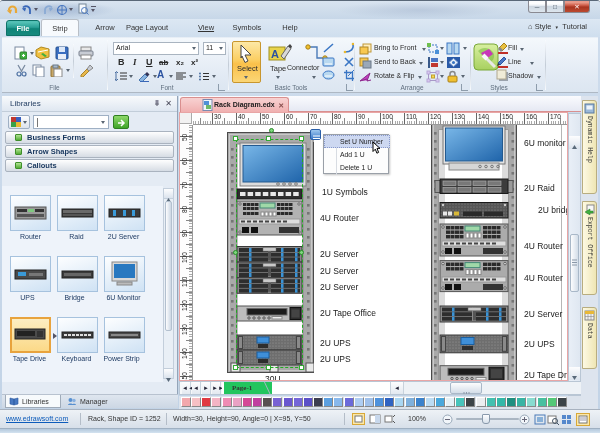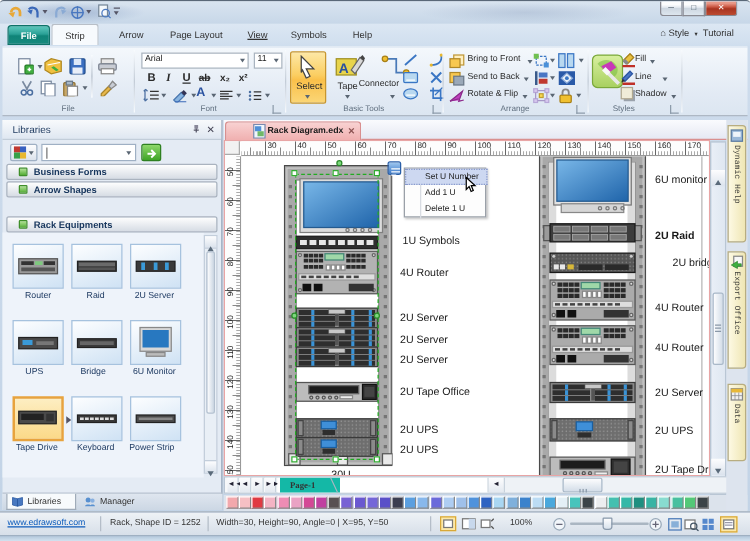--- a/index.html
+++ b/index.html
@@ -13,21 +13,21 @@
 .wb{position:absolute;top:0;height:12px;border:1px solid #8a8a92;border-top:none;background:linear-gradient(#fdfdfe 25%,#e3e9f0 45%,#cdd6e0 50%,#dde6ee);color:#41505e;font-size:6.5px;text-align:center;line-height:11px;}
 #wb-min{left:0;width:18px;border-radius:0 0 0 3px;}
 #wb-max{left:18px;width:18px;}
 #wb-close{left:36px;width:26px;border-radius:0 0 3px 0;background:linear-gradient(#e89888 15%,#cc5a46 40%,#a83420 55%,#bc4a30);color:#fff;}
 
 #tabrow{position:absolute;left:0;top:18px;width:600px;height:18px;background:linear-gradient(#dce7f3,#cfdeee);}
 .rtab{position:absolute;top:0px;height:17px;font-size:7.5px;color:#333;text-align:center;line-height:17px;}
 #tab-file{left:6px;top:1px;width:34px;height:16px;background:linear-gradient(#53c0b5 10%,#2aa096 45%,#0f8478 55%,#17897d);border:1px solid #0e7268;border-radius:3px 3px 0 0;color:#fff;line-height:15px;font-weight:bold;}
 #tab-home{left:41px;width:38px;background:#f7fafd;border:1px solid #b9bfc7;border-bottom:none;border-radius:2.5px 2.5px 0 0;}
 #tab-insert{left:85px;width:40px;}
-#tab-pagelayout{left:126px;width:62px;}
+#tab-pagelayout{left:116px;width:62px;}
 #tab-view{left:188px;width:36px;text-decoration:underline;}
 #tab-symbols{left:223px;width:48px;}
 #tab-help{left:272px;width:36px;}
 #stylearea{position:absolute;right:13px;top:21px;height:13px;font-size:7.5px;color:#333;}
 
 #ribbon{position:absolute;left:2px;top:36px;width:596px;height:56px;background:linear-gradient(#f4f8fc,#e2eaf4 70%,#dce6f1);border-top:1px solid #e7eef6;border-bottom:1px solid #aeb8c4;}
 .rgsep{position:absolute;top:2px;width:1px;height:50px;background:linear-gradient(#f8fbfe,#c3ccd7,#f8fbfe);}
 .rglabel{position:absolute;bottom:1px;width:100%;text-align:center;font-size:6.5px;color:#5f6e7e;}
 .launcher{position:absolute;bottom:1px;right:2px;width:7px;height:7px;border-left:1px solid #8d9cab;border-bottom:1px solid #8d9cab;}
 .ricon{position:absolute;}
@@ -387,21 +387,21 @@
       <span style="position:absolute;left:3px;top:2px;width:1px;height:9px;background:#777;"></span>
     </div>
     <div class="abs" style="left:111px;top:3px;width:16px;height:14px;background:linear-gradient(#8ed86a,#3fa428);border:1px solid #2e8020;border-radius:2px;">
       <svg width="10" height="8" style="position:absolute;left:3px;top:3px;">
             <path d="M1 4h5M4 1l3 3-3 3" stroke="#fff" stroke-width="1.5" fill="none"></path>
           </svg>
     </div>
   </div>
   <div class="secbar" style="top:35px;"><span class="secicon"></span>Business Forms</div>
   <div class="secbar" style="top:49px;"><span class="secicon"></span>Arrow Shapes</div>
-  <div class="secbar" style="top:77px;"><span class="secicon"></span>Rack Equipments</div>
+  <div class="secbar" style="top:63px;"><span class="secicon"></span>Callouts</div>
 
   <div class="libitem" style="left:8px;top:99px;">
     <svg width="39" height="34">
           <rect x="4" y="11" width="31" height="12" fill="#9a9a9a" stroke="#555"></rect>
           <rect x="6" y="13" width="10" height="3" fill="#333"></rect>
           <rect x="17" y="13" width="6" height="3" fill="#7fc97f"></rect>
           <rect x="24" y="13" width="9" height="3" fill="#333"></rect>
           <rect x="6" y="18" width="27" height="3" fill="#555"></rect>
         </svg>
   </div>
@@ -1057,21 +1057,21 @@
     <div class="clabel" style="left:129px;top:62px;">1U Symbols</div>
     <div class="clabel" style="left:127px;top:88px;">4U Router</div>
     <div class="clabel" style="left:127px;top:124px;">2U Server</div>
     <div class="clabel" style="left:127px;top:141px;">2U Server</div>
     <div class="clabel" style="left:127px;top:157px;">2U Server</div>
     <div class="clabel" style="left:127px;top:183px;">2U Tape Office</div>
     <div class="clabel" style="left:127px;top:213px;">2U UPS</div>
     <div class="clabel" style="left:127px;top:229px;">2U UPS</div>
     <div class="clabel" style="left:72px;top:249px;">30U</div>
     <div class="clabel" style="left:331px;top:13px;">6U monitor</div>
-    <div class="clabel" style="left:331px;top:58px;font-weight:bold;">2U Raid</div>
+    <div class="clabel" style="left:331px;top:58px;">2U Raid</div>
     <div class="clabel" style="left:345px;top:80px;">2U bridge</div>
     <div class="clabel" style="left:331px;top:116px;">4U Router</div>
     <div class="clabel" style="left:331px;top:148px;">4U Router</div>
     <div class="clabel" style="left:331px;top:184px;">2U Server</div>
     <div class="clabel" style="left:331px;top:214px;">2U UPS</div>
     <div class="clabel" style="left:331px;top:245px;">2U Tape Driv</div>
 
     <div id="selrect"></div>
     <div class="handle" style="left:40px;top:11px;"></div>
     <div class="handle" style="left:73px;top:11px;"></div>
@@ -1109,21 +1109,21 @@
   <div class="sbtn" style="top:253px;"><svg width="7" height="6" style="margin-top:3px;">
           <path d="M3.5 5L1 1h5z" fill="#5a6a7a"></path>
         </svg></div>
 </div>
 <div id="hscrollrow">
   <div class="hbtn" style="left:2px;">◄◄</div>
   <div class="hbtn" style="left:12px;">◄</div>
   <div class="hbtn" style="left:22px;">►</div>
   <div class="hbtn" style="left:32px;">►►</div>
   <div class="abs" style="left:42px;top:0;width:169px;height:13px;background:#fff;border-right:1px solid #c8d2dc;">
-    <div class="abs" style="left:2px;top:0px;width:48px;height:13px;background:#14b8a6;border-right:9px solid transparent;border-bottom:0;font-size:7px;font-weight:bold;color:#333;font-family:'Liberation Serif',serif;padding:2px 0 0 8px;">Page-1</div>
+    <div class="abs" style="left:2px;top:0px;width:48px;height:13px;background:#22c55e;border-right:9px solid transparent;border-bottom:0;font-size:7px;font-weight:bold;color:#333;font-family:'Liberation Serif',serif;padding:2px 0 0 8px;">Page-1</div>
     <div class="abs" style="left:48px;top:0;width:1px;height:13px;background:#aab6c2;transform:skewX(25deg);transform-origin:bottom;"></div>
   </div>
   <div class="abs" style="left:211px;top:0;width:13px;height:12px;background:linear-gradient(#fdfdfe,#e3e9f0);border-right:1px solid #c8d2dc;color:#223;font-size:6px;text-align:center;line-height:12px;">◄</div>
   <div class="abs" style="left:224px;top:0;width:179px;height:12px;background:#eef2f6;"></div>
   <div class="abs" style="left:270px;top:0px;width:32px;height:12px;background:linear-gradient(#fdfdfe,#d3dde8);border:1px solid #a9b8c8;border-radius:2px;"><svg width="8" height="5" style="margin:3px 0 0 12px;">
           <path d="M1 0v5M3.5 0v5M6 0v5" stroke="#8a98a8"></path>
         </svg></div>
   <div class="abs" style="left:403px;top:0;width:12px;height:12px;background:linear-gradient(#fdfdfe,#e3e9f0);border-left:1px solid #c8d2dc;color:#223;font-size:6px;text-align:center;line-height:12px;">►</div>
 </div>
 <div id="palette">

